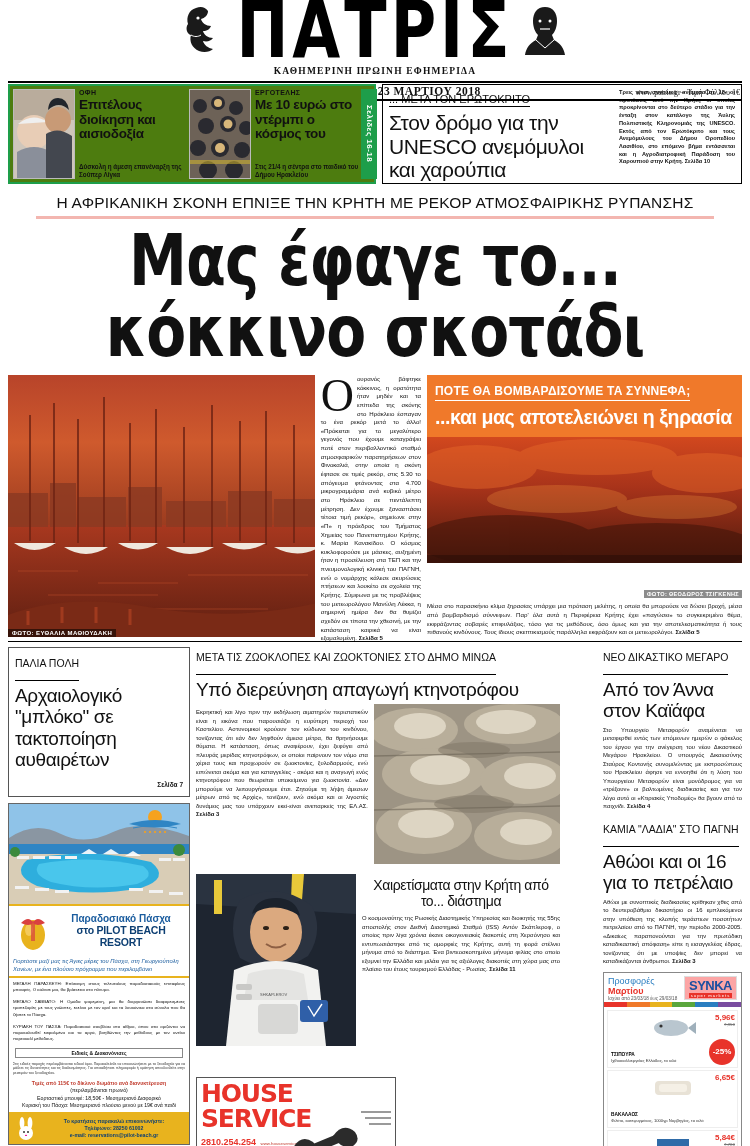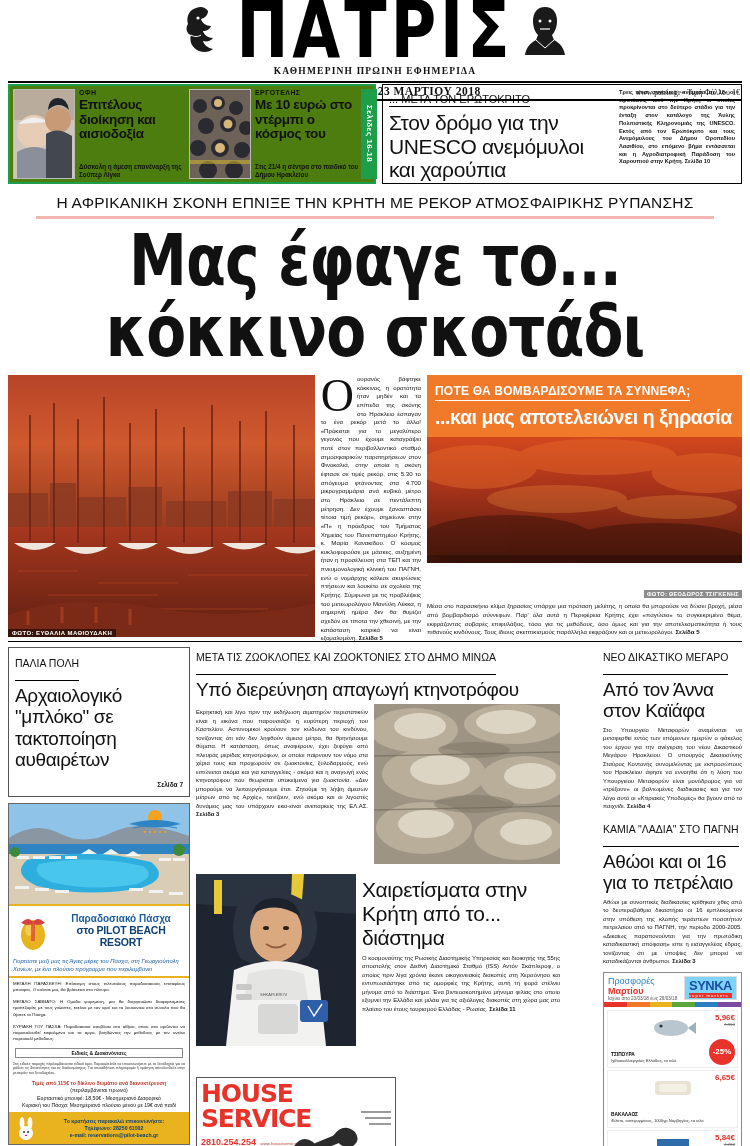--- a/index.html
+++ b/index.html
@@ -110,21 +110,21 @@
 
   
   .lower { display: flex; gap: 6px; margin-top: 5px; }
   .col-a { width: 182px; }
   .col-b { width: 364px; }
   .col-c { flex: 1; margin-left: 37px; }
 
   .boxed { border: 1px solid #555; padding: 5px 6px; }
   .bk { font-size: 10.5px; border-bottom: 1px solid #000; display: inline-block; padding-bottom: 11px; }
   .bh { font-size: 19px; line-height: 1.13; margin-top: 4px; letter-spacing: -0.4px; }
-  .bh-sm { font-size: 21px; }
+  .bh-sm { font-size: 14px; text-align: center; }
   .page-ref { font-size: 6.5px; font-weight: bold; }
   .bodytxt { font-size: 5.9px; line-height: 1.44; text-align: justify; margin-top: 4px; }
   .bodytxt .pg { font-weight: bold; }
 
   
   .ad-pilot { border: 1px solid #666; margin-top: 6px; background: #fff; }
   .pilot-img { height: 100px; position: relative; overflow: hidden; }
   .pilot-logo {
     position: absolute; right: 4px; top: 4px; text-align: center;
     color: #1a5c9e; font-size: 6px; font-family: "Liberation Serif", serif;
@@ -154,21 +154,21 @@
   .astro-pic { width: 160px; position: relative; overflow: hidden; }
   .astro-txt { flex: 1; }
 
   
   .ad-synka { border: 1px solid #888; margin-top: 6px; }
   .synka-top { display: flex; align-items: flex-start; justify-content: space-between; padding: 3px 4px 1px 4px; }
   .synka-offers { font-size: 9px; color: #2a7ec1; }
   .synka-offers b { color: #e8332a; }
   .synka-dates { font-size: 4.6px; color: #555; }
   .synka-logo {
-    background: #7dd3fc; border: 1px solid #ddd; padding: 1px 4px;
+    background: #fca5a5; border: 1px solid #ddd; text-align: center; padding: 1px 4px;
   }
   .synka-logo .s1 { font-size: 13px; font-weight: bold; color: #1b4fa0; letter-spacing: -0.5px; }
   .synka-logo .s2 { font-size: 4.2px; background: #e8332a; color: #fff; letter-spacing: 1px; }
   .synka-stripe { height: 5px; display: flex; }
   .synka-stripe i { flex: 1; }
   .synka-grid { display: grid; grid-template-columns: 1fr; gap: 2px; padding: 3px; }
   .synka-cell { position: relative; height: 58px; border: 1px solid #eee; display: flex; flex-direction: column; align-items: center; justify-content: flex-end; }
   .sc-prod { position: absolute; top: 4px; left: 50%; transform: translateX(-50%); }
   .sc-price { position: absolute; top: 2px; right: 2px; text-align: right; }
   .sc-price .big { font-size: 8px; font-weight: bold; color: #e8332a; }

